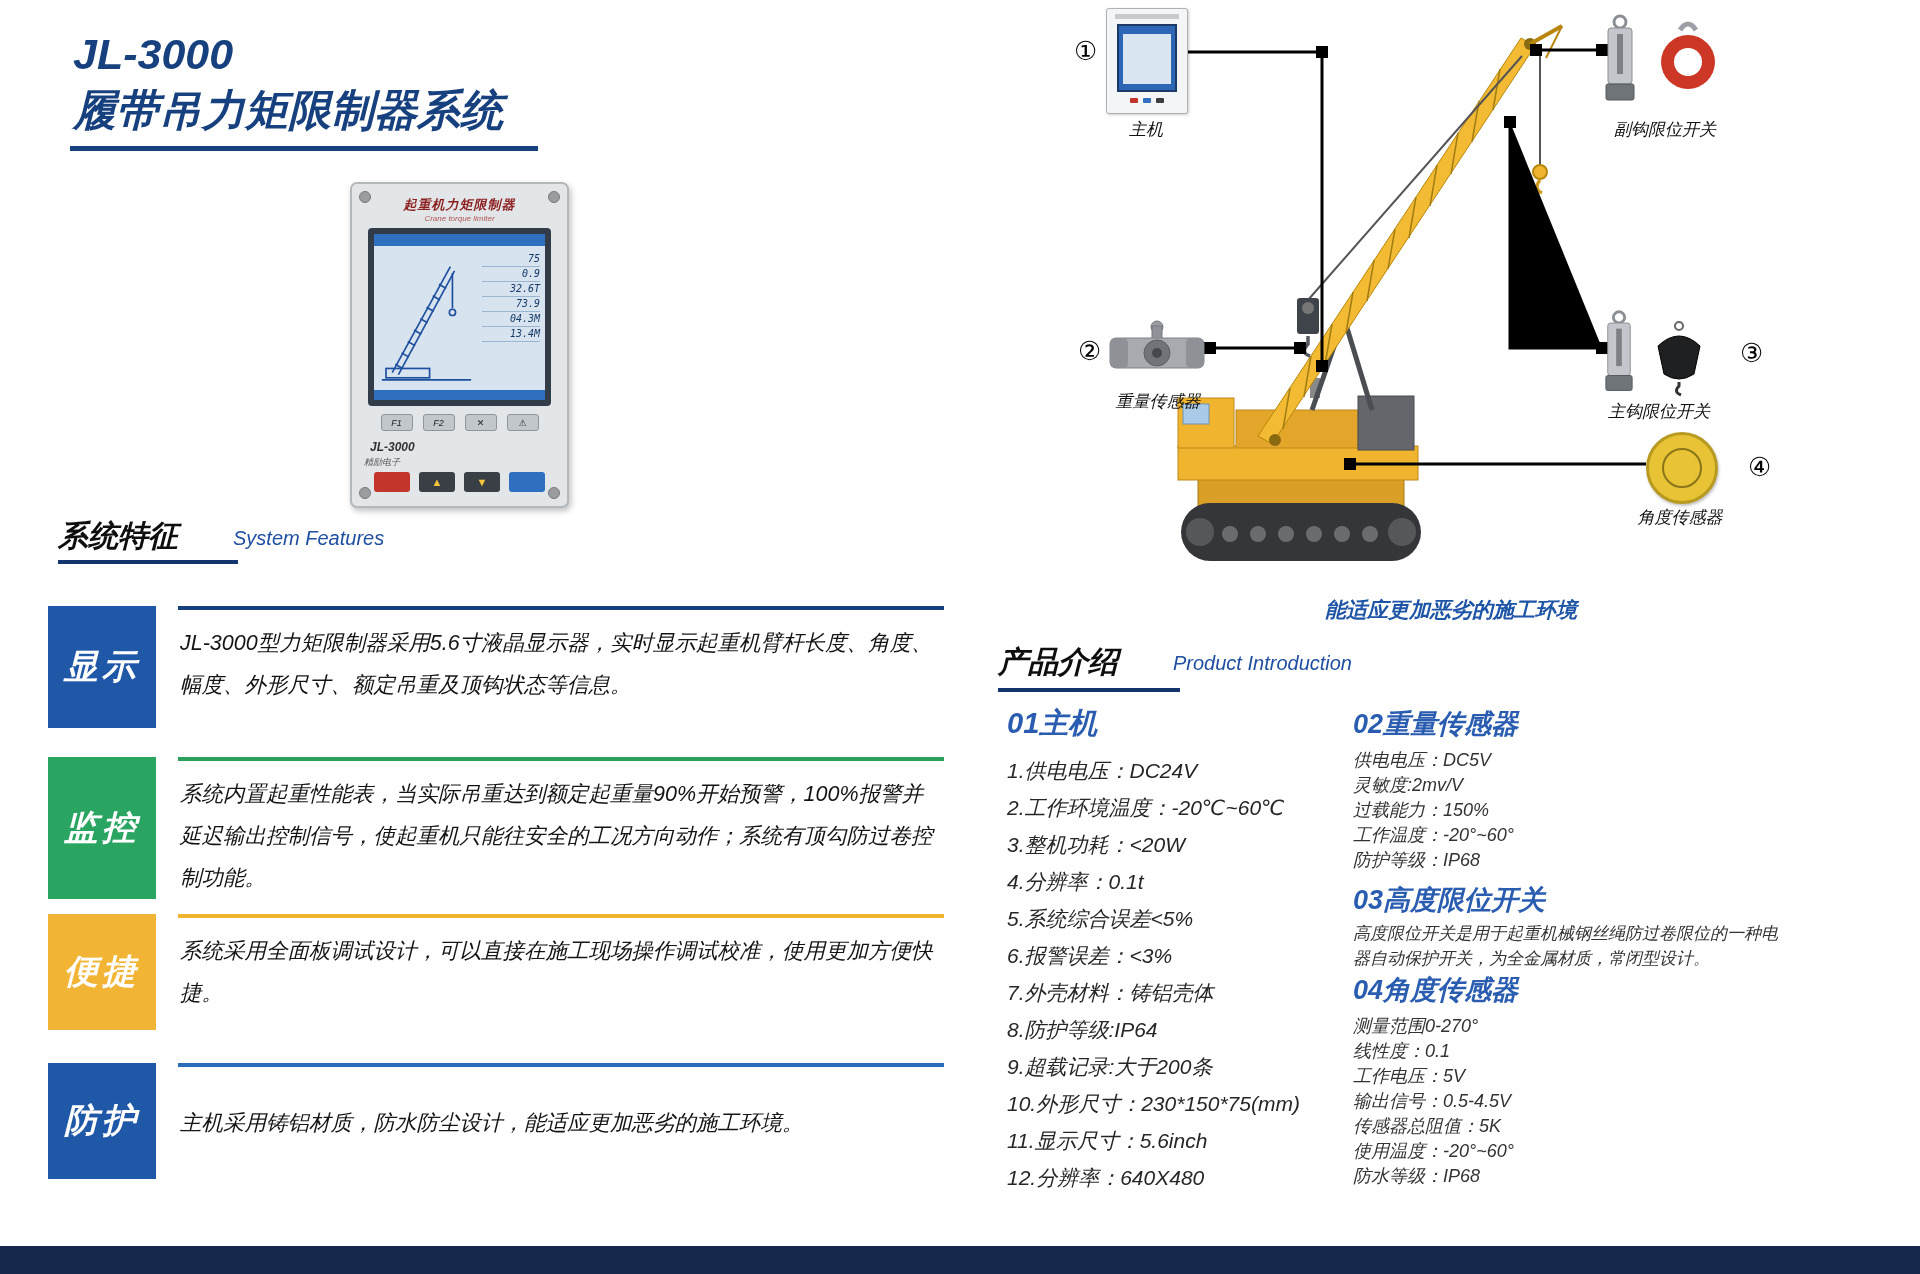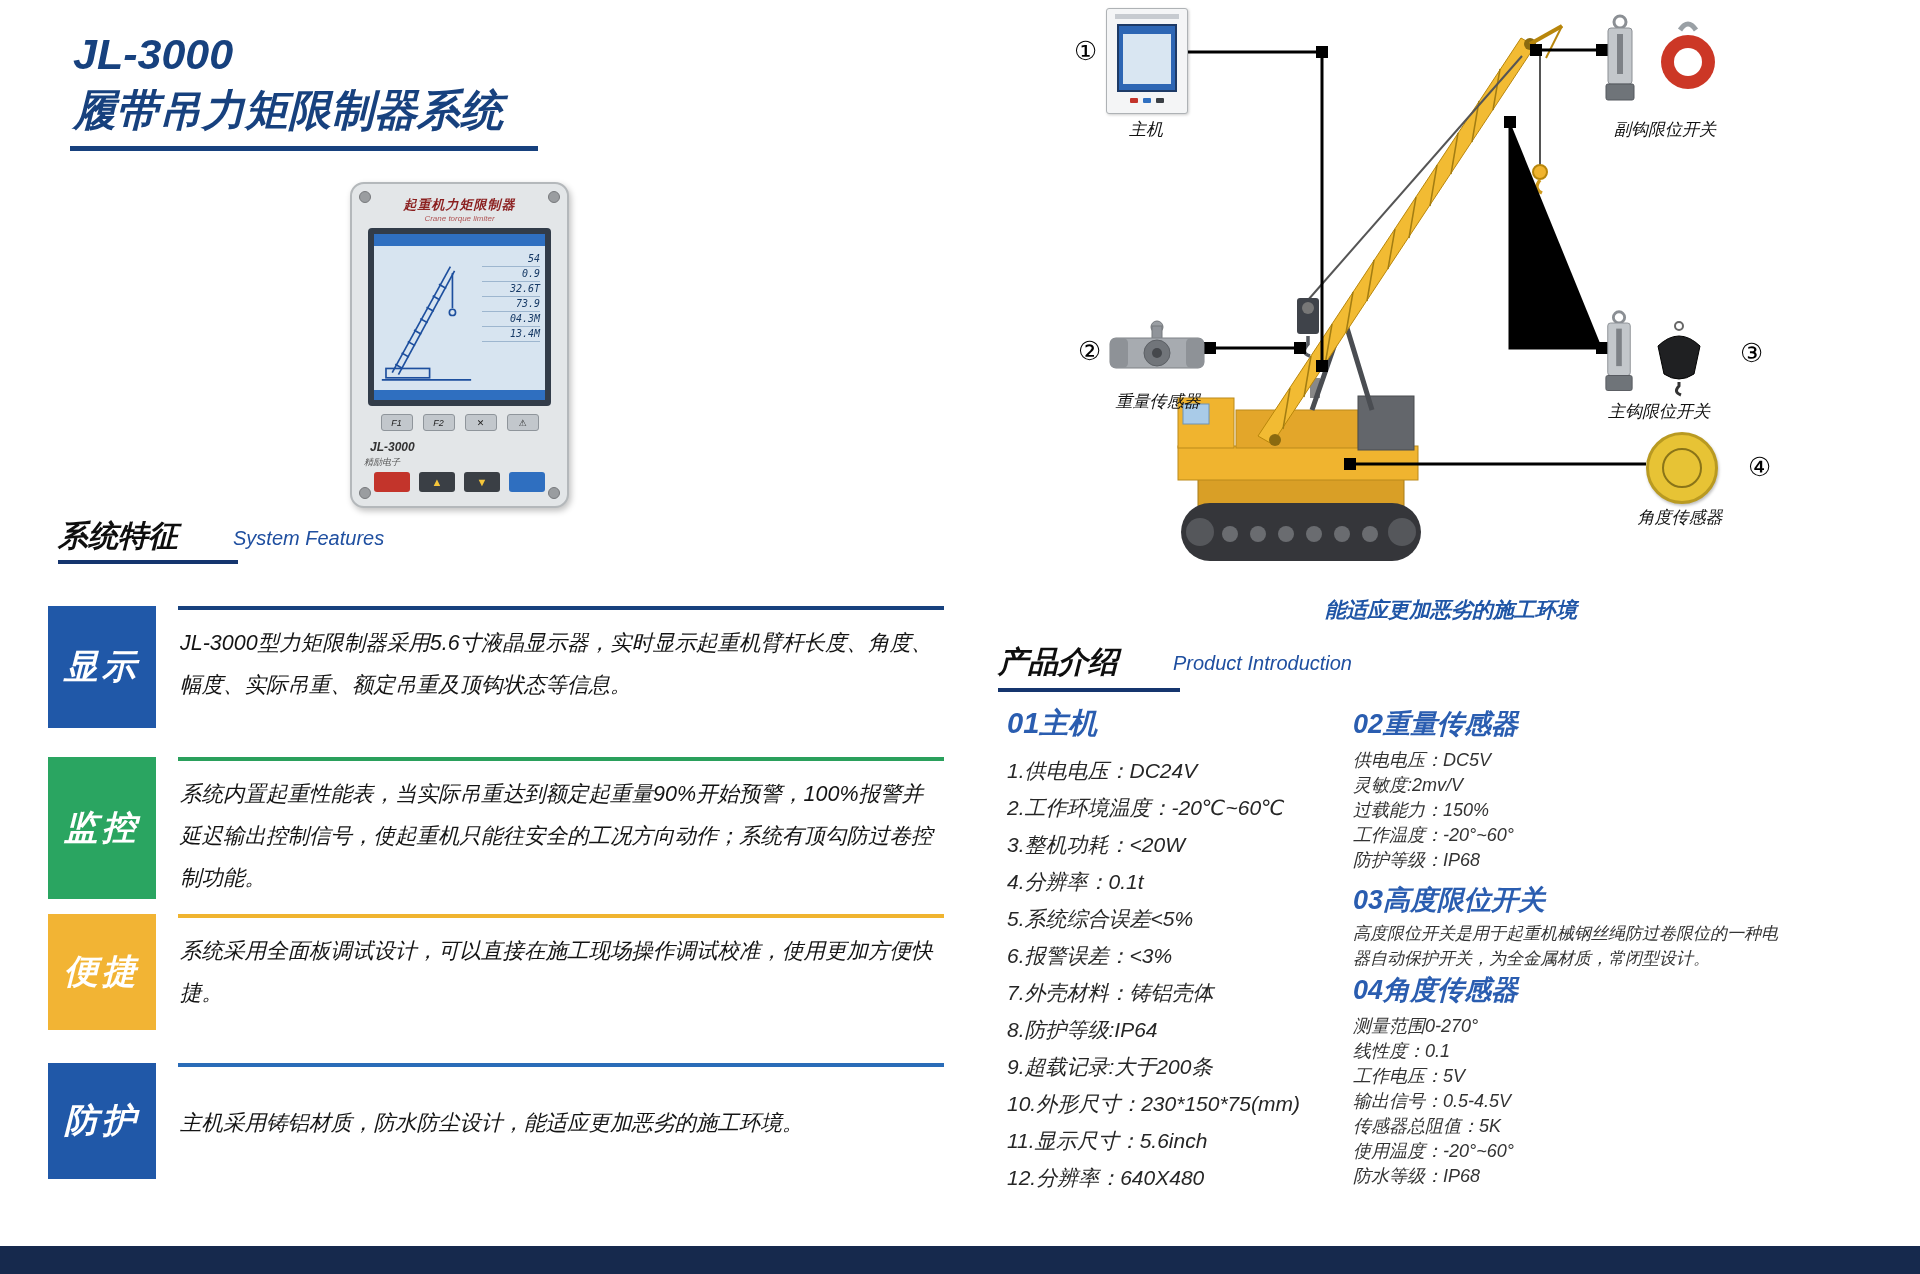--- a/index.html
+++ b/index.html
@@ -6,21 +6,21 @@
   #page{position:relative;width:1920px;height:1274px;background:#ffffff;overflow:hidden;
         font-family:"Liberation Sans","DejaVu Sans",sans-serif;color:#111;font-style:italic;}
   .abs{position:absolute;}
 
   
   .page-title{left:73px;top:26px;color:#17417e;font-weight:bold;line-height:56px;font-size:43px;}
   .title-underline{left:70px;top:146px;width:468px;height:5px;background:#17417e;}
 
   
   #device{left:350px;top:182px;width:215px;height:322px;background:#e3e6e8;border:2px solid #b4b8bb;
-          border-radius:14px;box-shadow:2px 3px 6px rgba(0,0,0,.25);}
+          border-radius:7px;box-shadow:2px 3px 6px rgba(0,0,0,.25);}
   .screw{position:absolute;width:10px;height:10px;border-radius:50%;background:#9a9da0;border:1px solid #77797c;}
   .dev-head{position:absolute;top:12px;left:0;width:100%;text-align:center;font-size:13px;font-weight:bold;color:#8b1f1f;letter-spacing:1px;}
   .dev-sub{position:absolute;top:30px;left:0;width:100%;text-align:center;font-size:8px;color:#b05555;}
   .bezel{position:absolute;left:16px;top:44px;width:183px;height:178px;background:#323c49;border-radius:4px;}
   .screen{position:absolute;left:6px;top:6px;right:6px;bottom:6px;background:#d7e4f0;overflow:hidden;}
   .scr-top{position:absolute;left:0;top:0;width:100%;height:12px;background:#2f6fc0;}
   .scr-bot{position:absolute;left:0;bottom:0;width:100%;height:10px;background:#2f6fc0;}
   .scr-vals{position:absolute;right:5px;top:18px;width:58px;text-align:right;font-family:"DejaVu Sans Mono",monospace;font-size:10px;line-height:14px;color:#173a66;}
   .scr-vals div{border-bottom:1px solid #9db6cf;}
   .fkeys{position:absolute;left:0;top:230px;width:100%;display:flex;justify-content:center;gap:10px;}
@@ -106,21 +106,21 @@
               <path d="M47 57 L54 61"></path>
             <path d="M53 46 L60 50"></path>
               <path d="M59 35 L66 39"></path>
             <rect x="8" y="116" width="42" height="9"></rect>
             <path d="M72 24 V58"></path>
               <circle cx="72" cy="62" r="3"></circle>
             <path d="M4 127 H90"></path>
           </g>
         </svg>
         <div class="scr-vals">
-          <div>54</div>
+          <div>75</div>
           <div>0.9</div>
           <div>32.6T</div>
           <div>73.9</div>
           <div>04.3M</div>
           <div>13.4M</div>
         </div>
         <div class="scr-bot"></div>
       </div>
     </div>
     <div class="fkeys">
@@ -138,21 +138,21 @@
       <div class="dbtn blue"></div>
     </div>
   </div>
 
   <div class="abs sec-cn" style="left:58px;top:516px;">系统特征</div>
   <div class="abs sec-rule" style="left:58px;top:560px;width:180px;"></div>
   <div class="abs sec-en" style="left:233px;top:527px;">System Features</div>
 
   <div class="feat" style="top:606px;min-height:122px;">
     <div class="feat-label" style="background-color: rgb(32, 88, 168);">显示</div>
-    <div class="feat-body" style="border-color: rgb(23, 65, 126);">JL-3000型力矩限制器采用5.6寸液晶显示器，实时显示起重机臂杆长度、角度、幅度、实际吊重、额定吊重及顶钩状态等信息。</div>
+    <div class="feat-body" style="border-color: rgb(23, 65, 126);">JL-3000型力矩限制器采用5.6寸液晶显示器，实时显示起重机臂杆长度、角度、幅度、外形尺寸、额定吊重及顶钩状态等信息。</div>
   </div>
   <div class="feat" style="top:757px;min-height:132px;">
     <div class="feat-label" style="background-color: rgb(42, 165, 97);">监控</div>
     <div class="feat-body" style="border-color: rgb(42, 160, 92);">系统内置起重性能表，当实际吊重达到额定起重量90%开始预警，100%报警并延迟输出控制信号，使起重机只能往安全的工况方向动作；系统有顶勾防过卷控制功能。</div>
   </div>
   <div class="feat" style="top:914px;min-height:116px;">
     <div class="feat-label" style="background-color: rgb(242, 180, 52);">便捷</div>
     <div class="feat-body" style="border-color: rgb(240, 180, 47);">系统采用全面板调试设计，可以直接在施工现场操作调试校准，使用更加方便快捷。</div>
   </div>
   <div class="feat" style="top:1063px;min-height:116px;">

